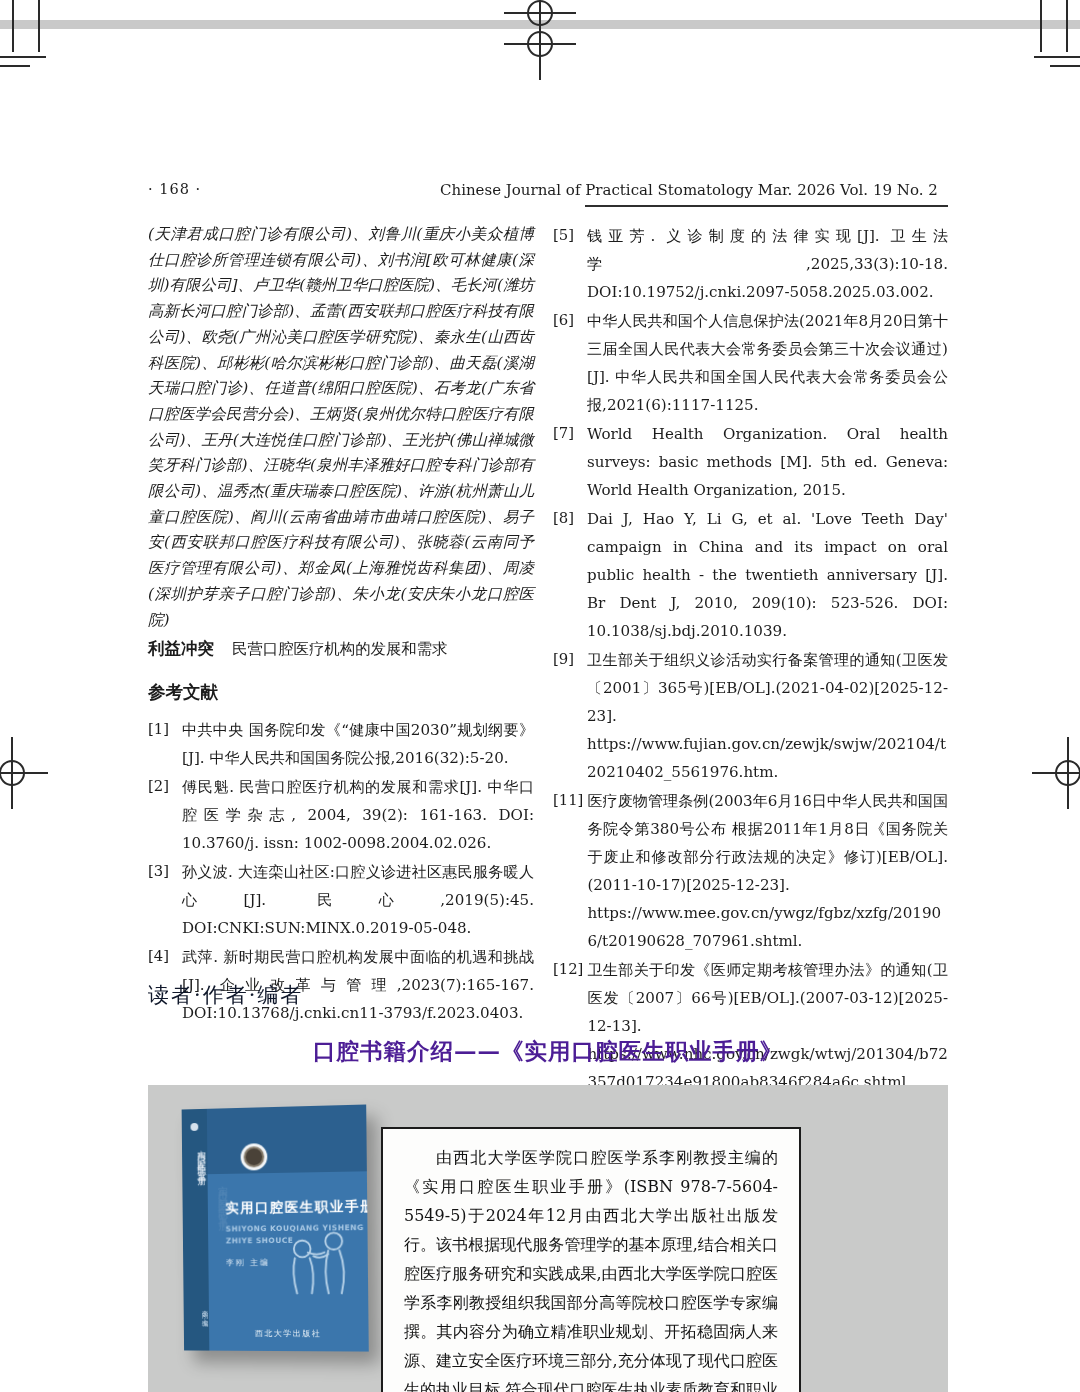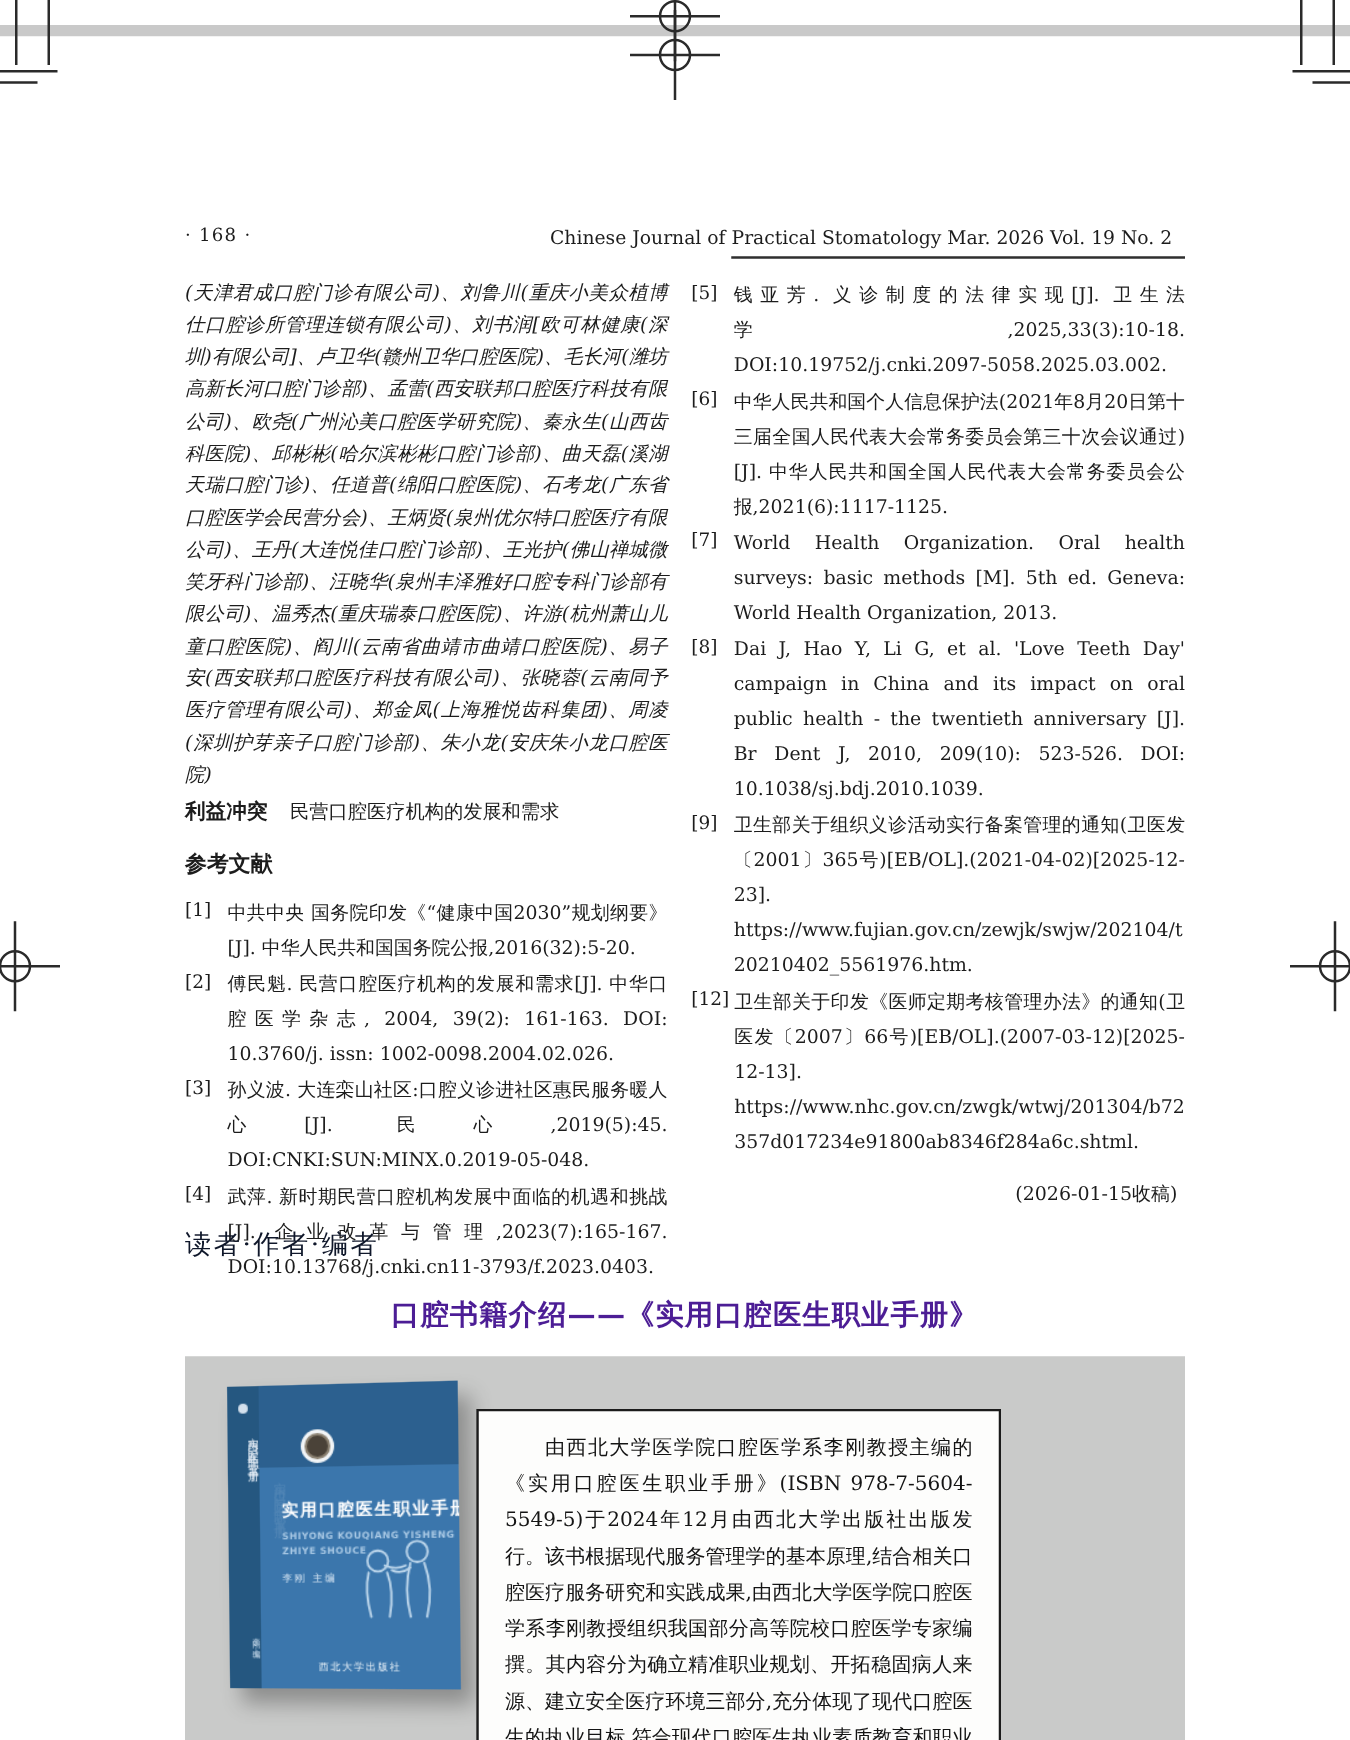--- a/index.html
+++ b/index.html
@@ -145,29 +145,33 @@
     <li class="ref-item">
       <span class="ref-num">[5]</span>
       <span class="ref-text">钱亚芳. 义诊制度的法律实现[J]. 卫生法学,2025,33(3):10-18. DOI:10.19752/j.cnki.2097-5058.2025.03.002.</span>
     </li>
     <li class="ref-item">
       <span class="ref-num">[6]</span>
       <span class="ref-text">中华人民共和国个人信息保护法(2021年8月20日第十三届全国人民代表大会常务委员会第三十次会议通过)[J]. 中华人民共和国全国人民代表大会常务委员会公报,2021(6):1117-1125.</span>
     </li>
     <li class="ref-item">
       <span class="ref-num">[7]</span>
-      <span class="ref-text">World Health Organization. Oral health surveys: basic methods [M]. 5th ed. Geneva: World Health Organization, 2013.</span>
+      <span class="ref-text">World Health Organization. Oral health surveys: basic methods [M]. 5th ed. Geneva: World Health Organization, 2015.</span>
     </li>
     <li class="ref-item">
       <span class="ref-num">[8]</span>
       <span class="ref-text">Dai J, Hao Y, Li G, et al. 'Love Teeth Day' campaign in China and its impact on oral public health - the twentieth anniversary [J]. Br Dent J, 2010, 209(10): 523-526. DOI: 10.1038/sj.bdj.2010.1039.</span>
     </li>
     <li class="ref-item">
       <span class="ref-num">[9]</span>
       <span class="ref-text">卫生部关于组织义诊活动实行备案管理的通知(卫医发〔2001〕365号)[EB/OL].(2021-04-02)[2025-12-23]. https://www.fujian.gov.cn/zewjk/swjw/202104/t20210402_5561976.htm.</span>
+    </li>
+    <li class="ref-item">
+      <span class="ref-num">[11]</span>
+      <span class="ref-text">医疗废物管理条例(2003年6月16日中华人民共和国国务院令第380号公布 根据2011年1月8日《国务院关于废止和修改部分行政法规的决定》修订)[EB/OL].(2011-10-17)[2025-12-23]. https://www.mee.gov.cn/ywgz/fgbz/xzfg/201906/t20190628_707961.shtml.</span>
     </li>
     <li class="ref-item">
       <span class="ref-num">[12]</span>
       <span class="ref-text">卫生部关于印发《医师定期考核管理办法》的通知(卫医发〔2007〕66号)[EB/OL].(2007-03-12)[2025-12-13]. https://www.nhc.gov.cn/zwgk/wtwj/201304/b72357d017234e91800ab8346f284a6c.shtml.</span>
     </li>
   </ol>
   <div class="received">(2026-01-15收稿)</div>
 </div>
 
 <div class="section-label">读者·作者·编者</div>

